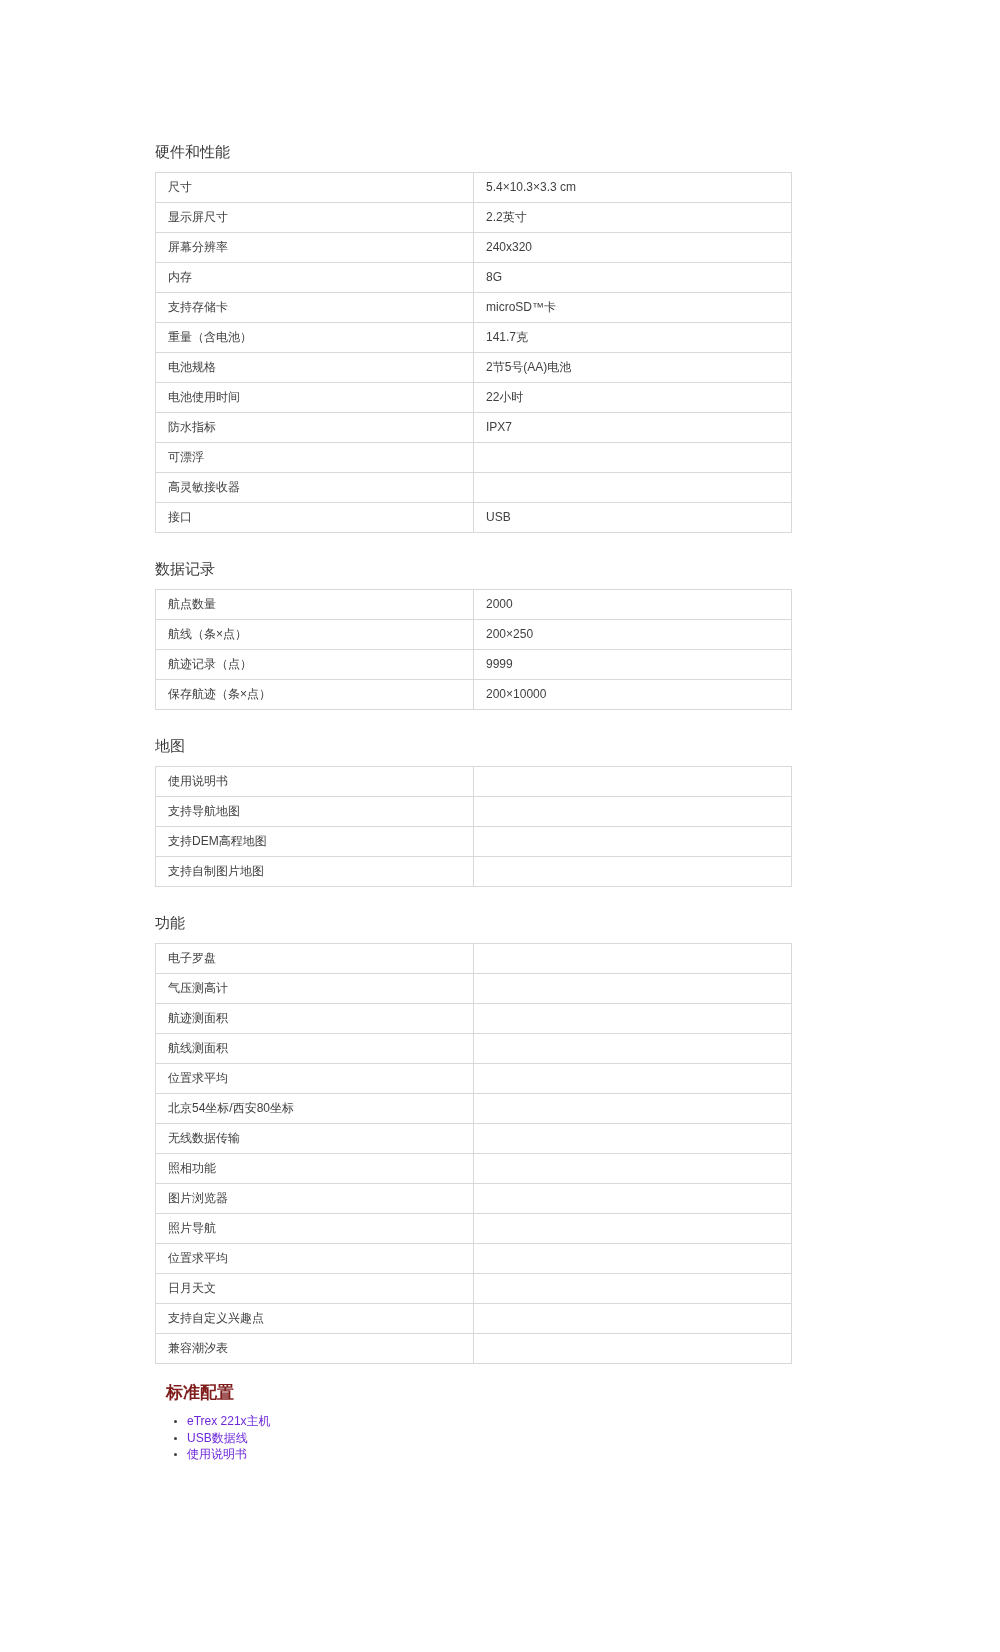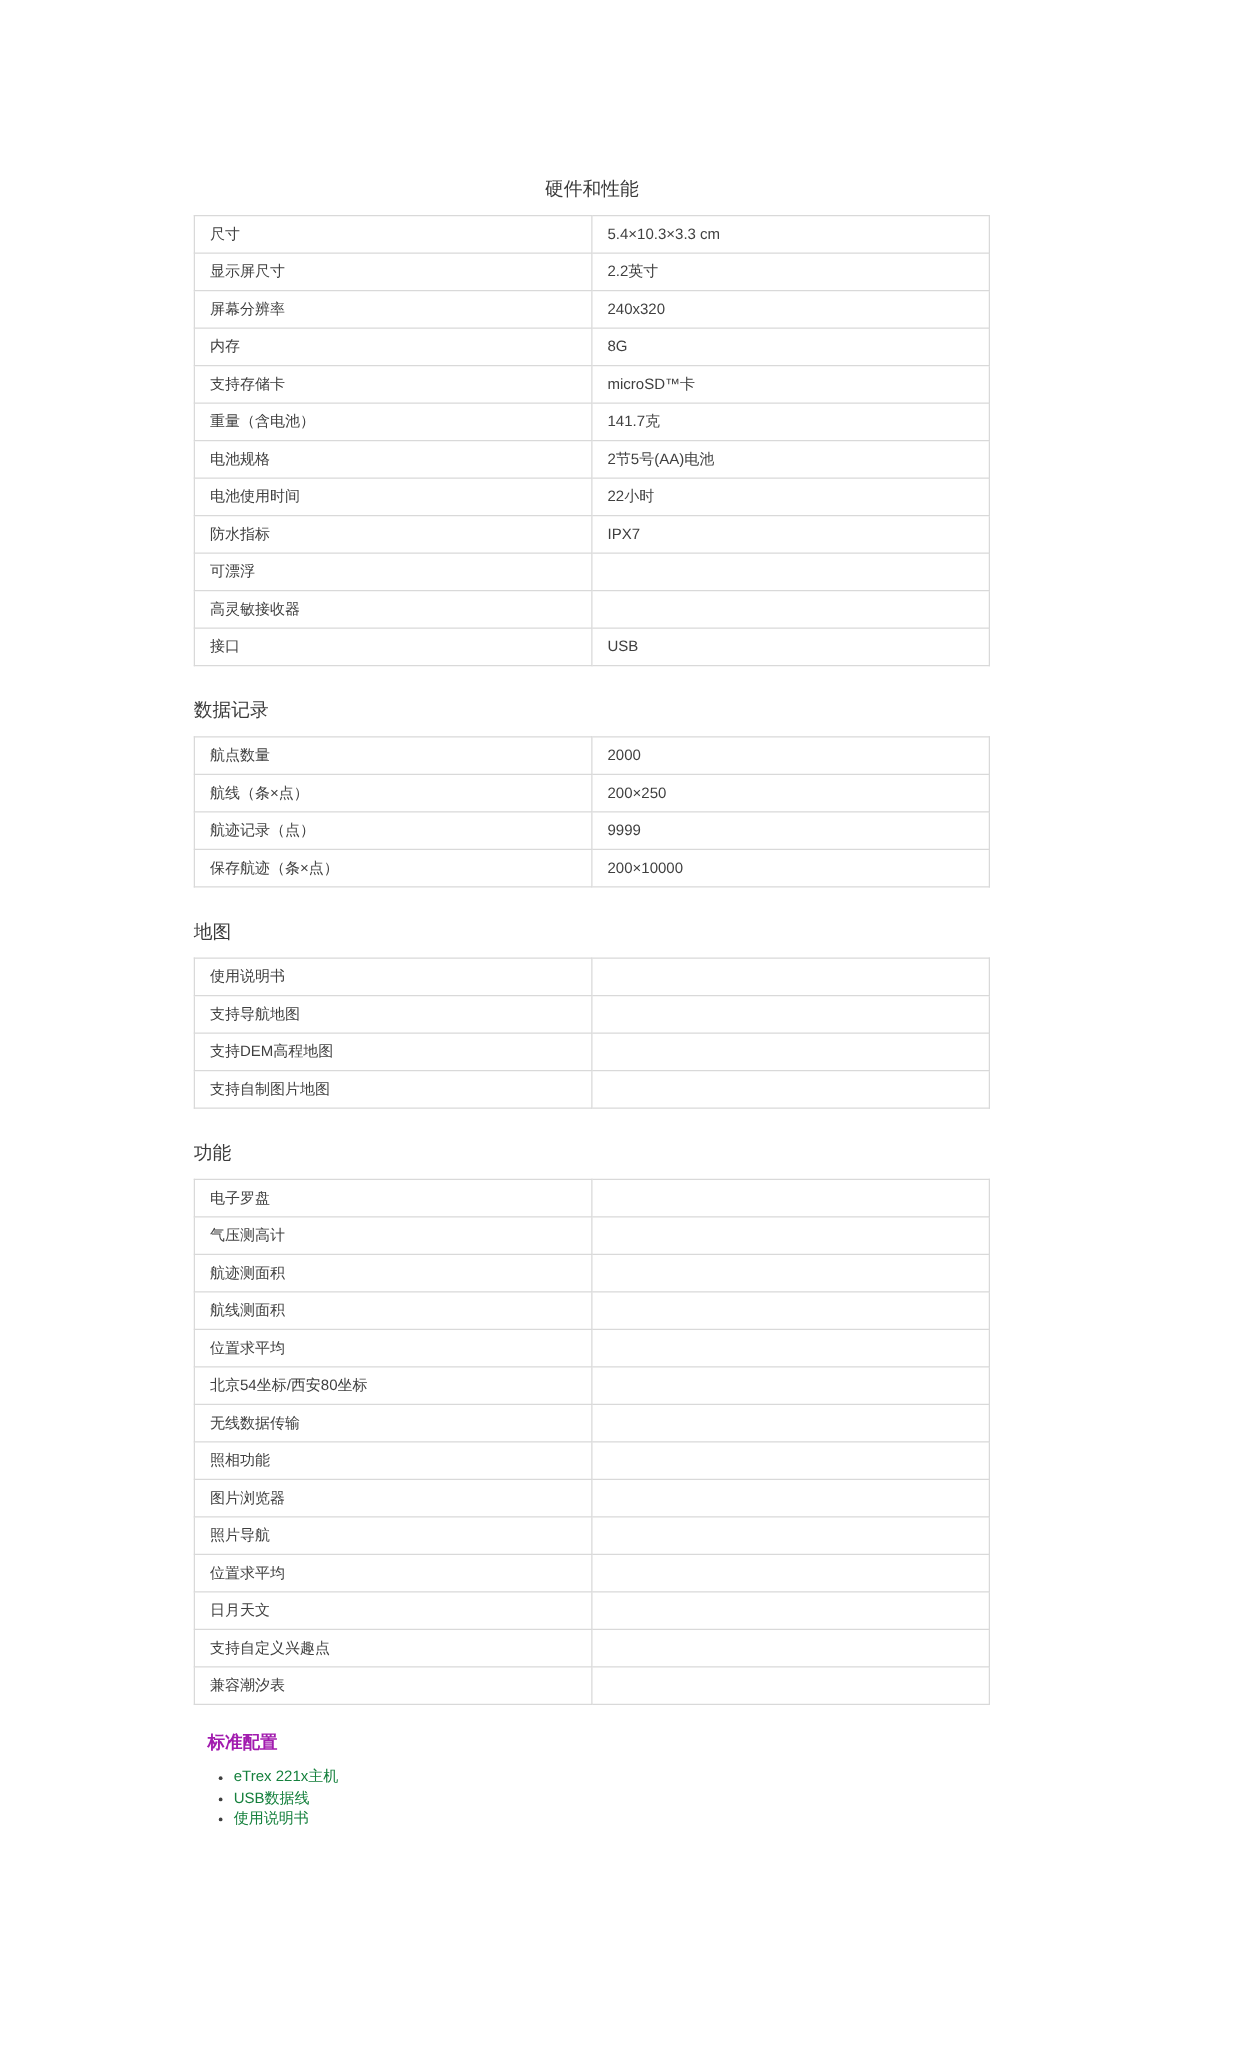--- a/index.html
+++ b/index.html
@@ -23,21 +23,20 @@
   }
   .section-title {
     font-size: 15px;
     font-weight: 400;
     color: #3b3b3b;
     line-height: 20px;
     margin: 26px 0 10px 0;
   }
   .section:first-child .section-title {
     margin-top: 0;
-    text-align: center;
   }
   table.spec-table {
     width: 100%;
     border-collapse: collapse;
     table-layout: fixed;
   }
   table.spec-table td {
     border: 1px solid #d9d9d9;
     height: 29px;
     padding: 0 12px;
@@ -47,35 +46,35 @@
     white-space: nowrap;
     overflow: hidden;
   }
   td.label-cell { width: 50%; }
   td.value-cell { width: 50%; }
 
   .standard-config {
     margin: 21px 0 0 11px;
   }
   .standard-config-title {
-    font-size: 14px;
+    font-size: 17px;
     font-weight: 700;
-    color: #a21caf;
+    color: #7f1d1d;
     line-height: 16px;
     margin: 0 0 12px 0;
   }
   .standard-config-list {
     margin: 0;
     padding: 0 0 0 21px;
     list-style: disc;
   }
   .standard-config-list li {
     font-size: 12px;
     line-height: 16.5px;
-    color: #15803d;
+    color: #6d28d9;
   }
   .standard-config-list li::marker {
     font-size: 10px;
     color: #3f3f3f;
   }
 </style>
 </head>
 <body>
 
 <div class="page">

